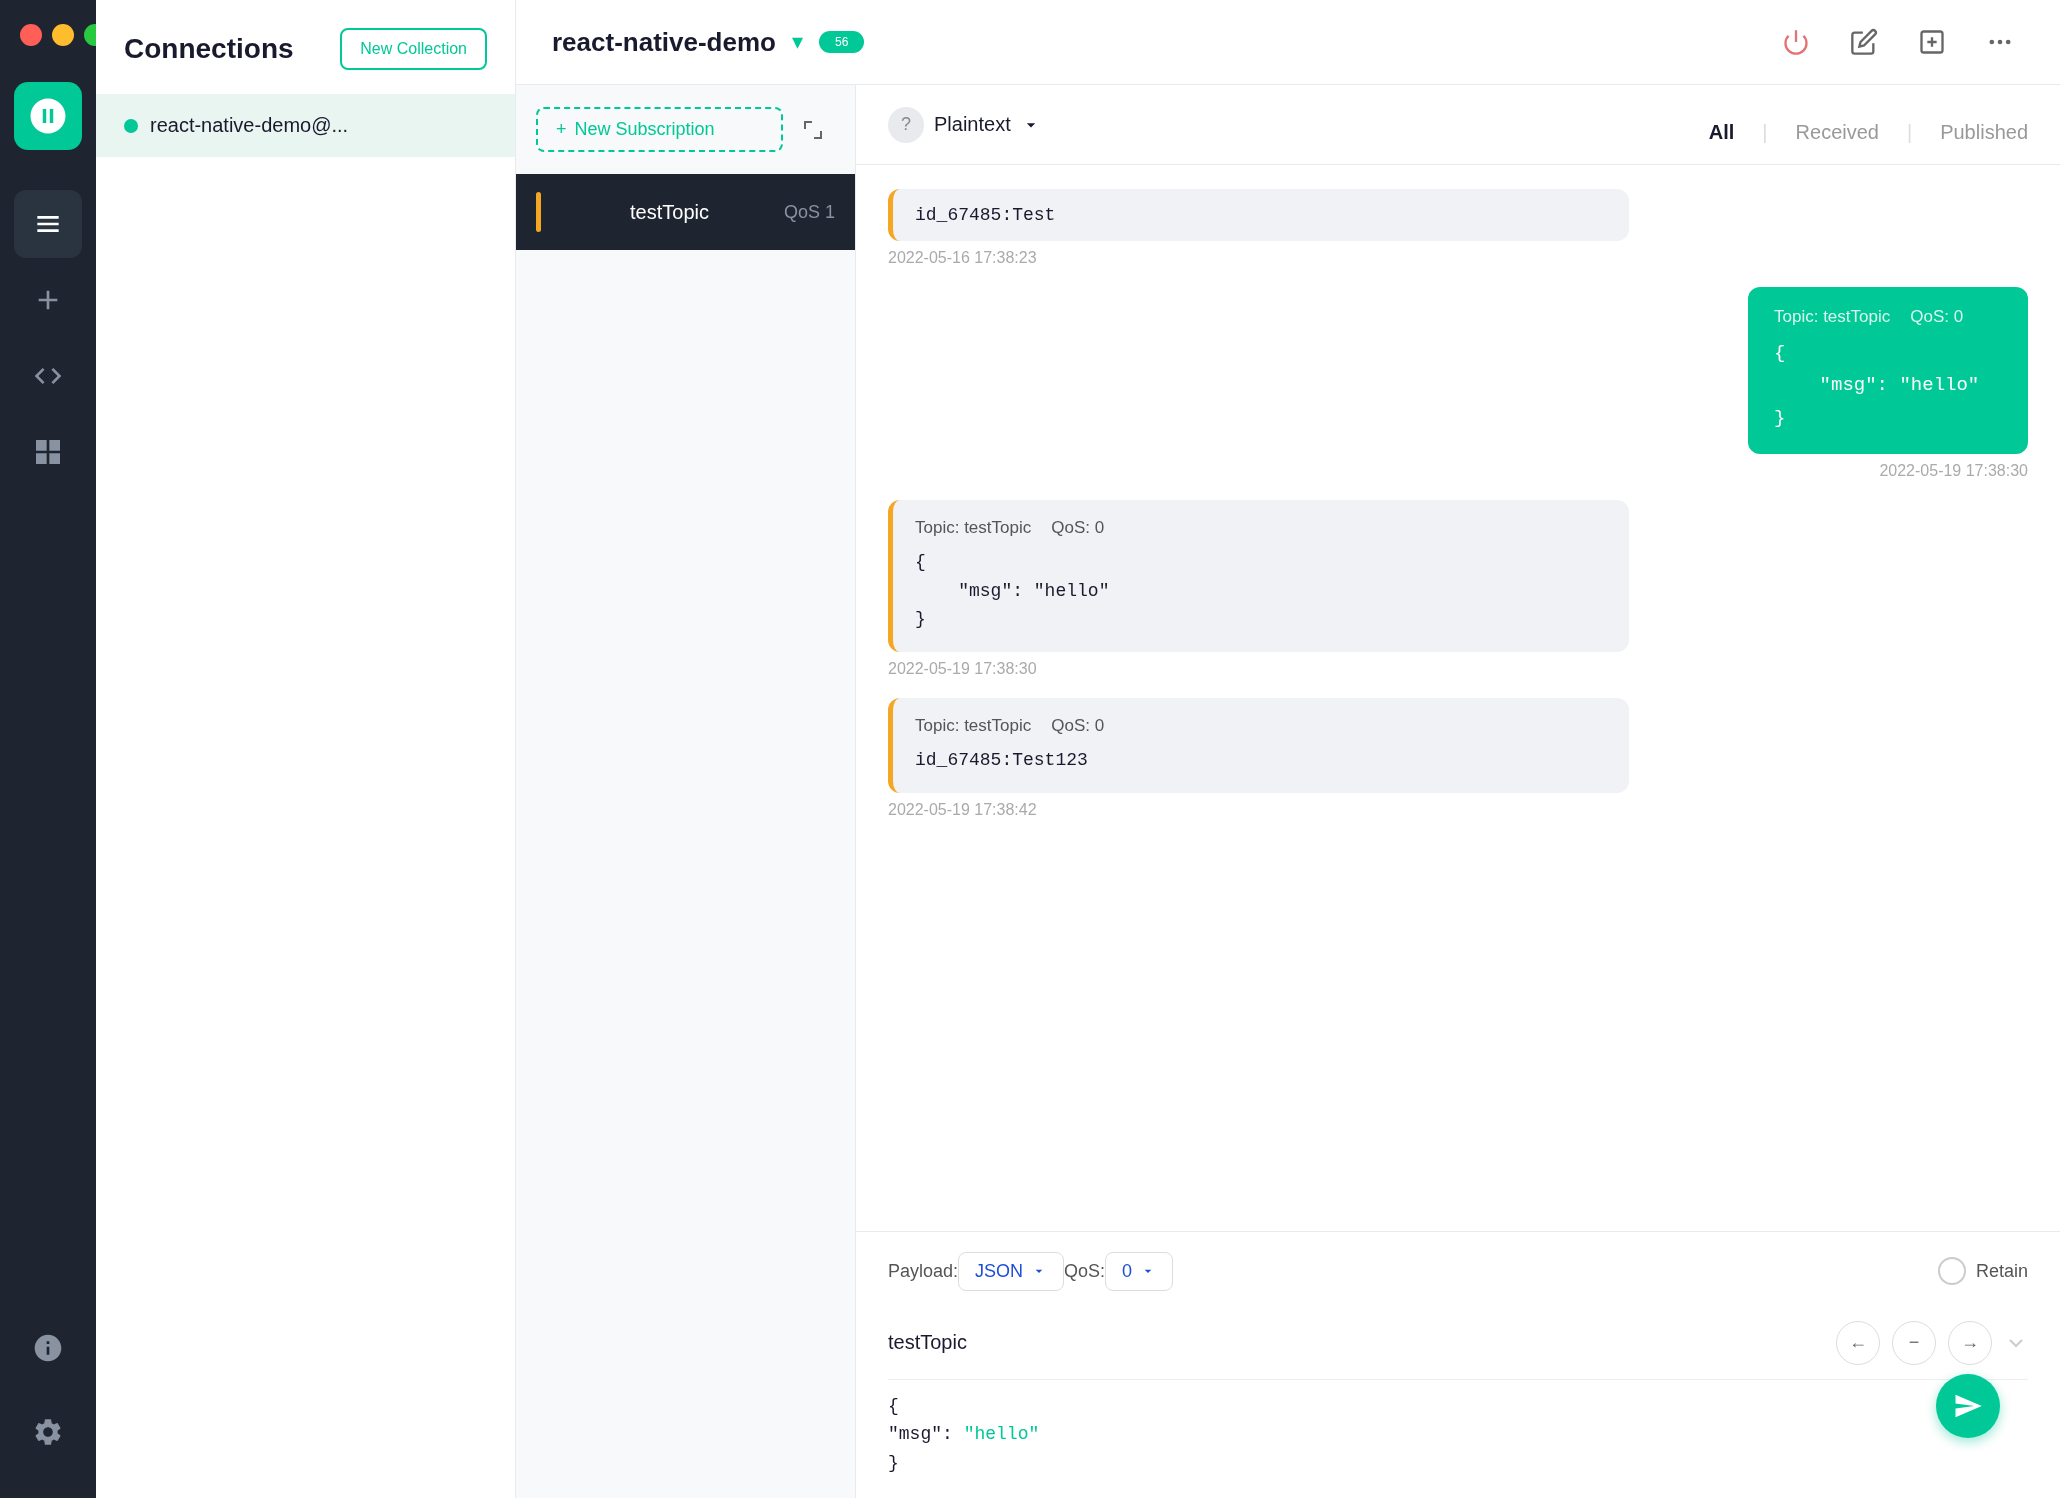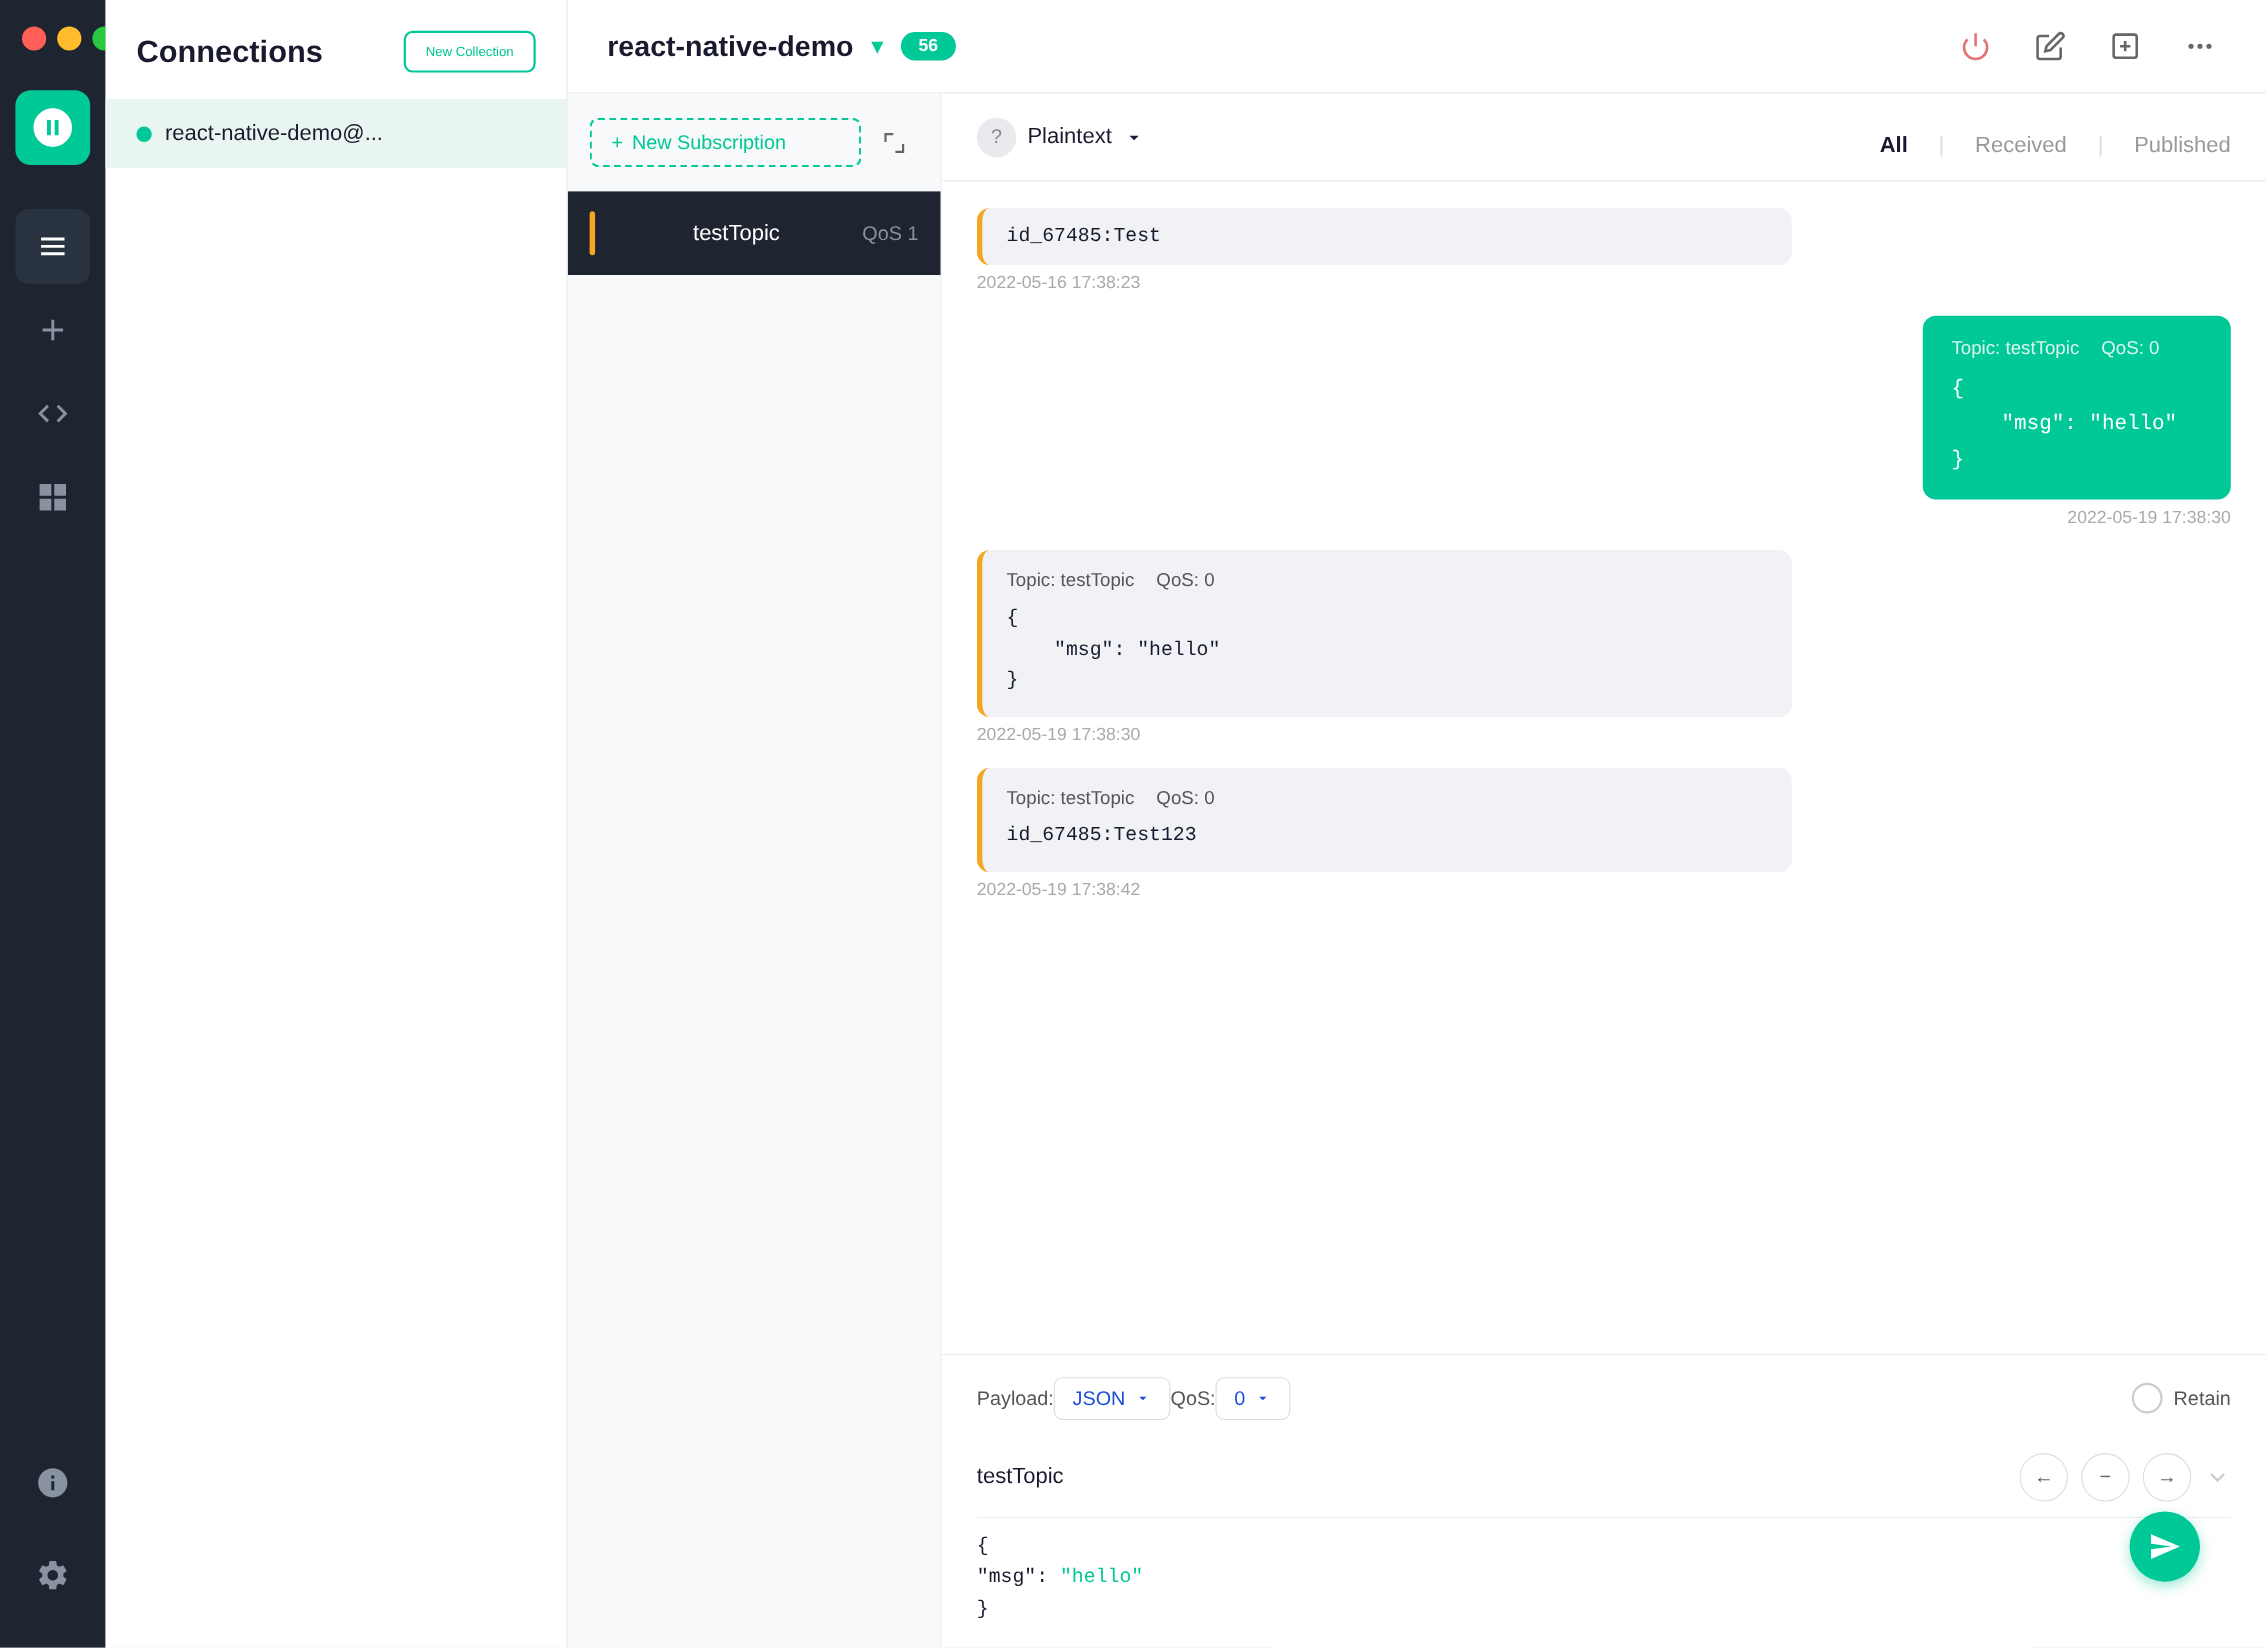--- a/index.html
+++ b/index.html
@@ -48,21 +48,21 @@
     }
     .connections-header {
       display: flex; align-items: center; justify-content: space-between;
       padding: 28px 28px 24px;
     }
     .connections-title {
       font-size: 28px; font-weight: 700; color: #1a1a2e;
     }
     .new-collection-btn {
       border: 2px solid #00c896; color: #00c896; background: transparent;
-      padding: 10px 18px; border-radius: 8px; font-size: 12px; font-weight: 500;
+      padding: 10px 18px; border-radius: 8px; font-size: 16px; font-weight: 500;
       cursor: pointer;
     }
     .connection-item {
       display: flex; align-items: center; gap: 12px;
       padding: 20px 28px; background: #e8f5f0; cursor: pointer;
     }
     .connection-dot { width: 14px; height: 14px; border-radius: 50%; background: #00c896; flex-shrink: 0; }
     .connection-name { font-size: 20px; color: #1a1a2e; }
 
     
@@ -184,21 +184,21 @@
     }
     .top-bar {
       display: flex; align-items: center; justify-content: space-between;
       padding: 18px 36px; border-bottom: 1px solid #e8eaed; background: white;
     }
     .conn-info { display: flex; align-items: center; gap: 16px; }
     .conn-name { font-size: 26px; font-weight: 700; color: #1a1a2e; }
     .conn-arrow { color: #00c896; font-size: 22px; }
     .msg-count-badge {
       background: #00c896; color: white; border-radius: 20px;
-      padding: 4px 16px; font-size: 16px; font-weight: 700;
+      padding: 4px 16px; font-size: 12px; font-weight: 400;
     }
     .top-actions { display: flex; gap: 20px; align-items: center; }
     .top-action-btn {
       width: 48px; height: 48px; display: flex; align-items: center; justify-content: center;
       cursor: pointer; color: #666; border-radius: 8px; font-size: 22px;
     }
 
     
     .qmark { width: 36px; height: 36px; border-radius: 50%; background: #e8eaed; display: flex; align-items: center; justify-content: center; font-size: 18px; color: #888; }
   </style>

